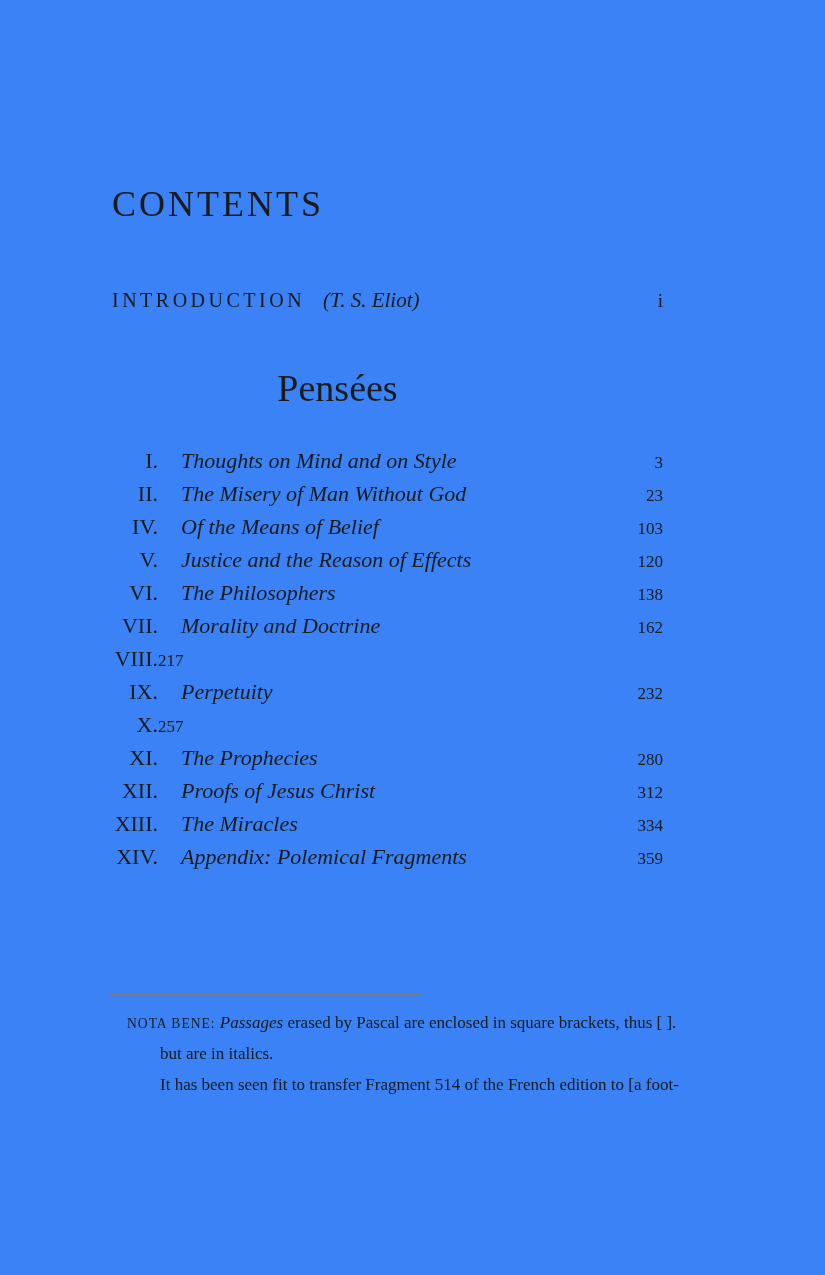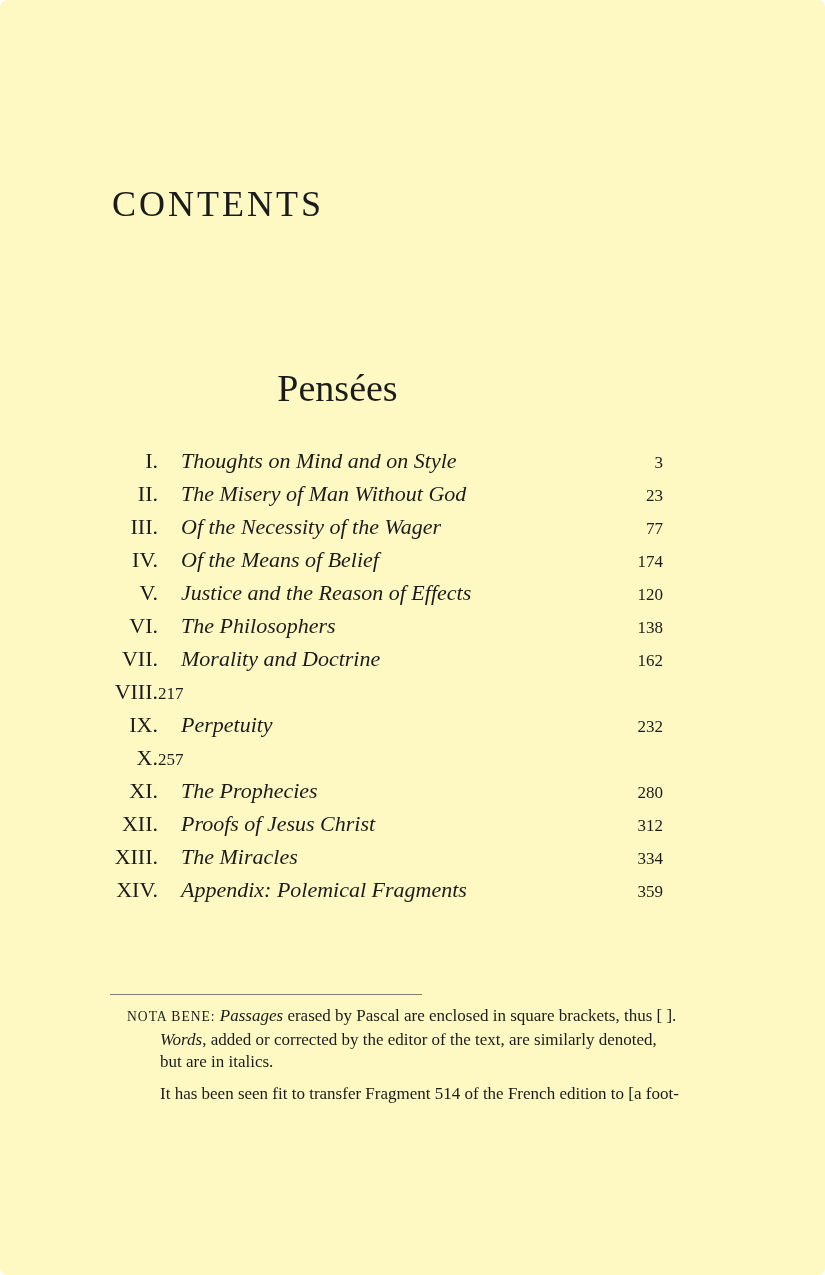--- a/index.html
+++ b/index.html
@@ -6,23 +6,22 @@
   body {
     width: 825px; height: 1275px;
     background: #ffffff;
     font-family: "Liberation Serif", "DejaVu Serif", serif;
     color: #1b1b1b;
     -webkit-font-smoothing: antialiased;
   }
   .page {
     position: relative;
     width: 825px; height: 1275px;
-    background: #fef9c3;
+    background: #3b82f6;
     overflow: hidden;
-    border-radius: 7px;
   }
   .contents-title {
     position: absolute;
     left: 112px; top: 186px;
     font-size: 36px;
     letter-spacing: 3px;
     line-height: 1;
     white-space: nowrap;
   }
   .intro-row {
@@ -85,59 +84,60 @@
     width: 312px; height: 1px;
     background: #7d7d7d;
   }
   .footnote {
     position: absolute;
     left: 160px; top: 1005px;
     width: 556px;
     font-size: 17px;
     line-height: 22.5px;
   }
-  .fn-line { white-space: nowrap; }
+  .fn-line { white-space: nowrap; margin-top: 7px; }
   .fn-first { margin-left: -33px; }
   .fn-para2 { margin-top: 9px; }
   .smallcaps {
     font-size: 13.6px;
     letter-spacing: 1px;
   }
   .it { font-style: italic; }
 </style>
 </head>
 <body>
 
 <div class="page">
 
   <div class="contents-title">CONTENTS</div>
 
+  <div class="intro-row">
+    <span class="intro-label">INTRODUCTION</span>
+    <span class="intro-author">(T. S. Eliot)</span>
+    <span class="intro-spacer"></span>
+    <span class="intro-page">i</span>
+  </div>
 
   <div class="section-heading">Pensées</div>
 
   <div class="toc-list">
       <div class="toc-row">
         <span class="numeral">I.</span>
         <span class="title">Thoughts on Mind and on Style</span>
         <span class="pagenum">3</span>
       </div>
       <div class="toc-row">
         <span class="numeral">II.</span>
         <span class="title">The Misery of Man Without God</span>
         <span class="pagenum">23</span>
       </div>
       <div class="toc-row">
-        <span class="numeral">III.</span>
-        <span class="title">Of the Necessity of the Wager</span>
-        <span class="pagenum">77</span>
-      </div>
-      <div class="toc-row">
         <span class="numeral">IV.</span>
         <span class="title">Of the Means of Belief</span>
-        <span class="pagenum">174</span>
+        <span class="pagenum">103</span>
       </div>
       <div class="toc-row">
         <span class="numeral">V.</span>
         <span class="title">Justice and the Reason of Effects</span>
         <span class="pagenum">120</span>
       </div>
       <div class="toc-row">
         <span class="numeral">VI.</span>
         <span class="title">The Philosophers</span>
         <span class="pagenum">138</span>
@@ -182,23 +182,20 @@
       </div>
     </div>
 
   <div class="footnote-rule"></div>
 
   <div class="footnote">
     <div class="fn-line fn-first">
       <span class="smallcaps">NOTA BENE:</span><span class="it"> Passages</span><span> erased by Pascal are enclosed in square brackets, thus [ ].</span>
     </div>
     <div class="fn-line">
-      <span class="it">Words</span><span>, added or corrected by the editor of the text, are similarly denoted,</span>
-    </div>
-    <div class="fn-line">
       <span>but are in italics.</span>
     </div>
     <div class="fn-line fn-para2">
       <span>It has been seen fit to transfer Fragment 514 of the French edition to [a foot-</span>
     </div>
   </div>
 
 </div>
 
 </body></html>

